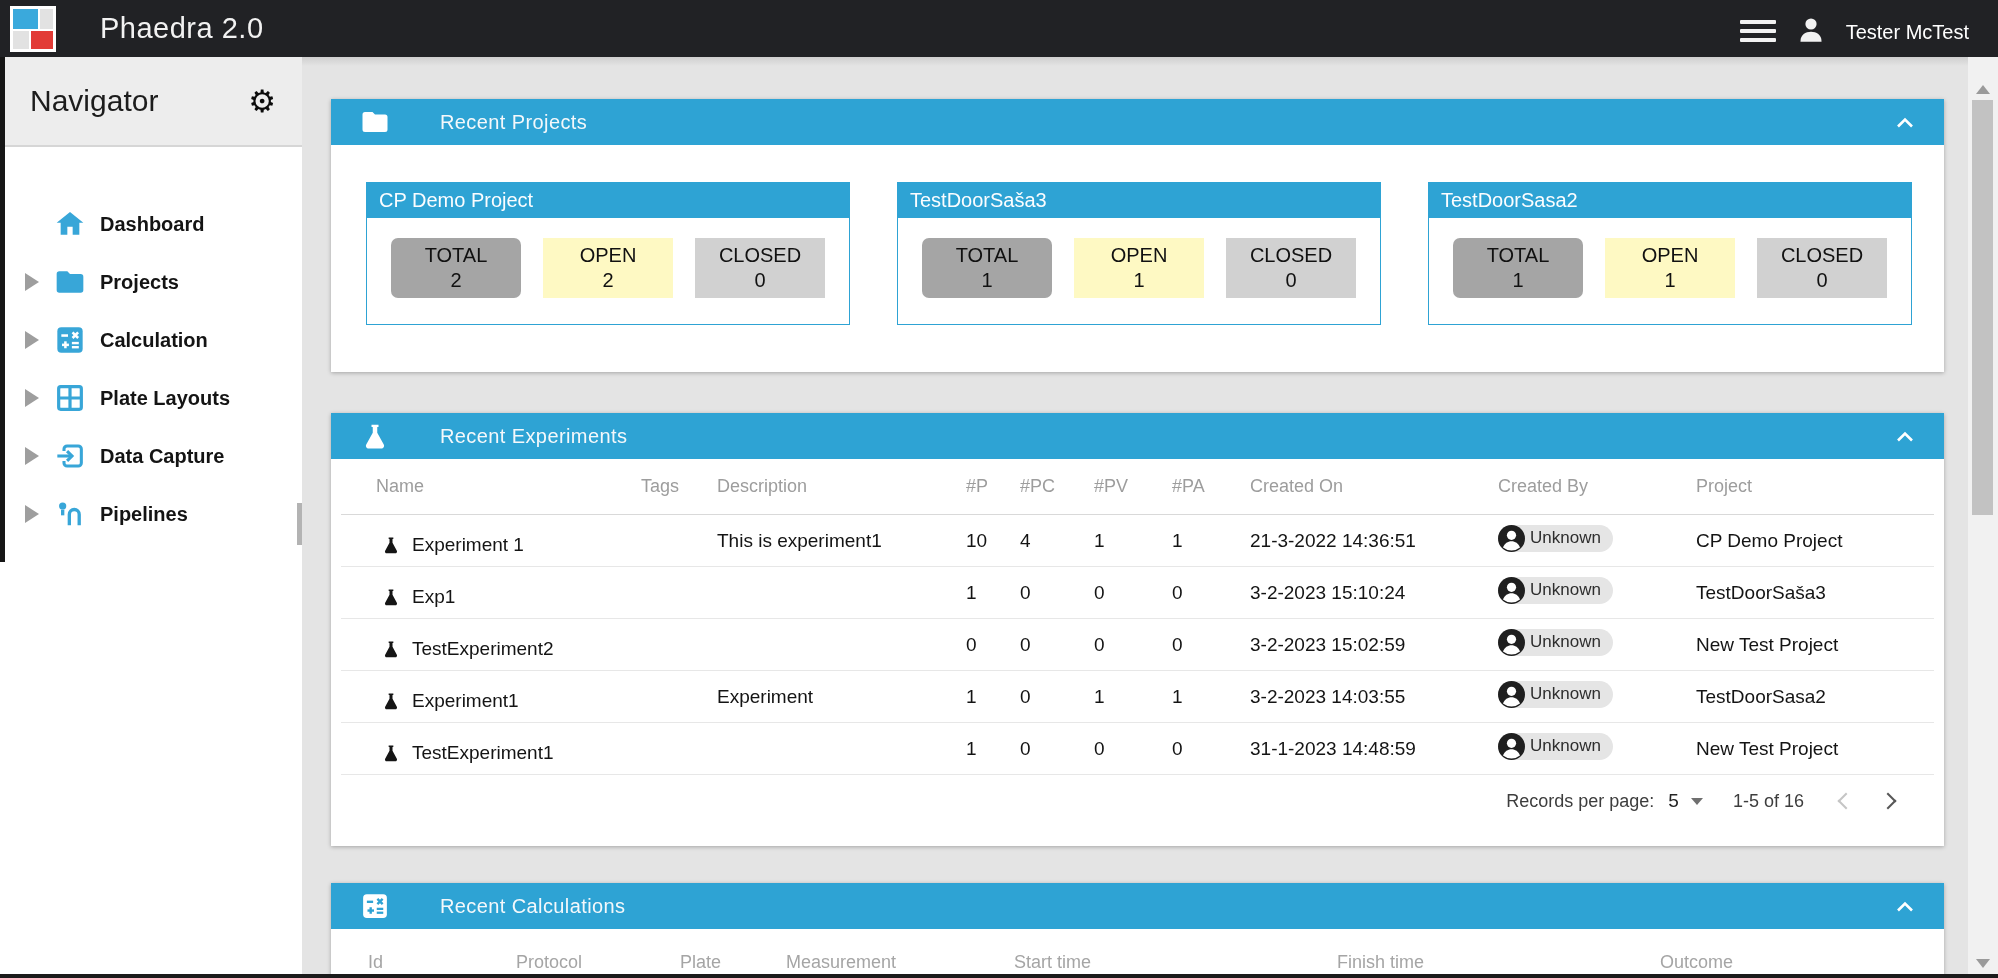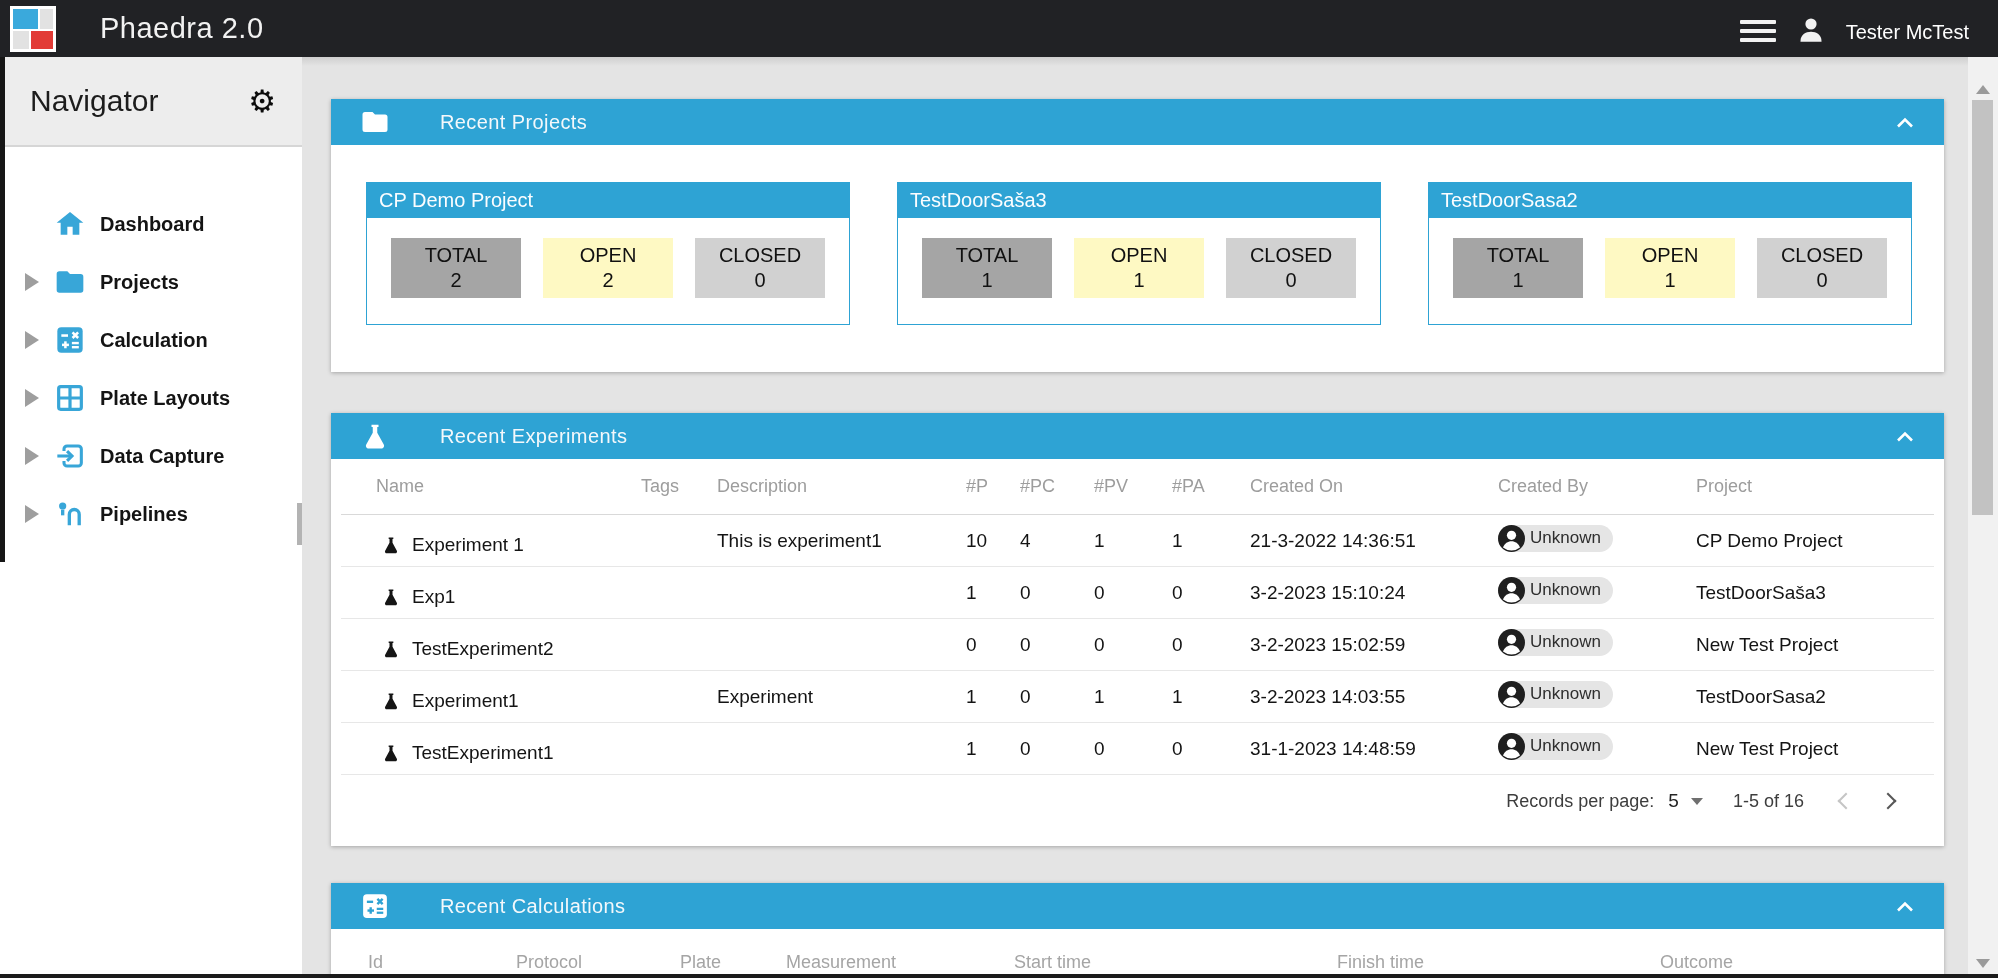--- a/index.html
+++ b/index.html
@@ -43,21 +43,21 @@
   .sec-title { margin-left:50px; font-size:20px; letter-spacing:.4px; }
   .sec-chevron { margin-left:auto; margin-right:30px; cursor:pointer; display:flex; }
 
   
   .sec-projects { top:42px; height:273px; }
   .cards { display:flex; padding:37px 0 0 35px; gap:47px; }
   .pcard { width:484px; border:1px solid #2ea3d4; background:#fff; }
   .pcard-title { height:35px; background:#2ea3d4; color:#fbfdff; font-size:20px; display:flex; align-items:center; padding-left:12px; }
   .pcard-body { display:flex; padding:20px 24px 26px 24px; gap:22px; }
   .stat { flex:1; text-align:center; padding:5px 0; font-size:20px; color:#111; line-height:25px; }
-  .stat-total { background:#a5a5a5; }
+  .stat-total { background:#a5a5a5;border-radius:7px; }
   .stat-open { background:#fef9c3; }
   .stat-closed { background:#d1d1d1; }
 
   
   .sec-experiments { top:356px; height:433px; }
   .etable { margin:0 10px; }
   .egrid { display:grid; grid-template-columns:300px 76px 249px 54px 74px 78px 78px 248px 198px 1fr; align-items:center; }
   .ehead { height:56px; border-bottom:1px solid #d9d9d9; color:#9d9d9d; font-size:18px; }
   .ehead .c-name { padding-left:35px; }
   .erow { height:52px; border-bottom:1px solid #e7e7e7; font-size:19px; color:#141414; cursor:pointer; }

